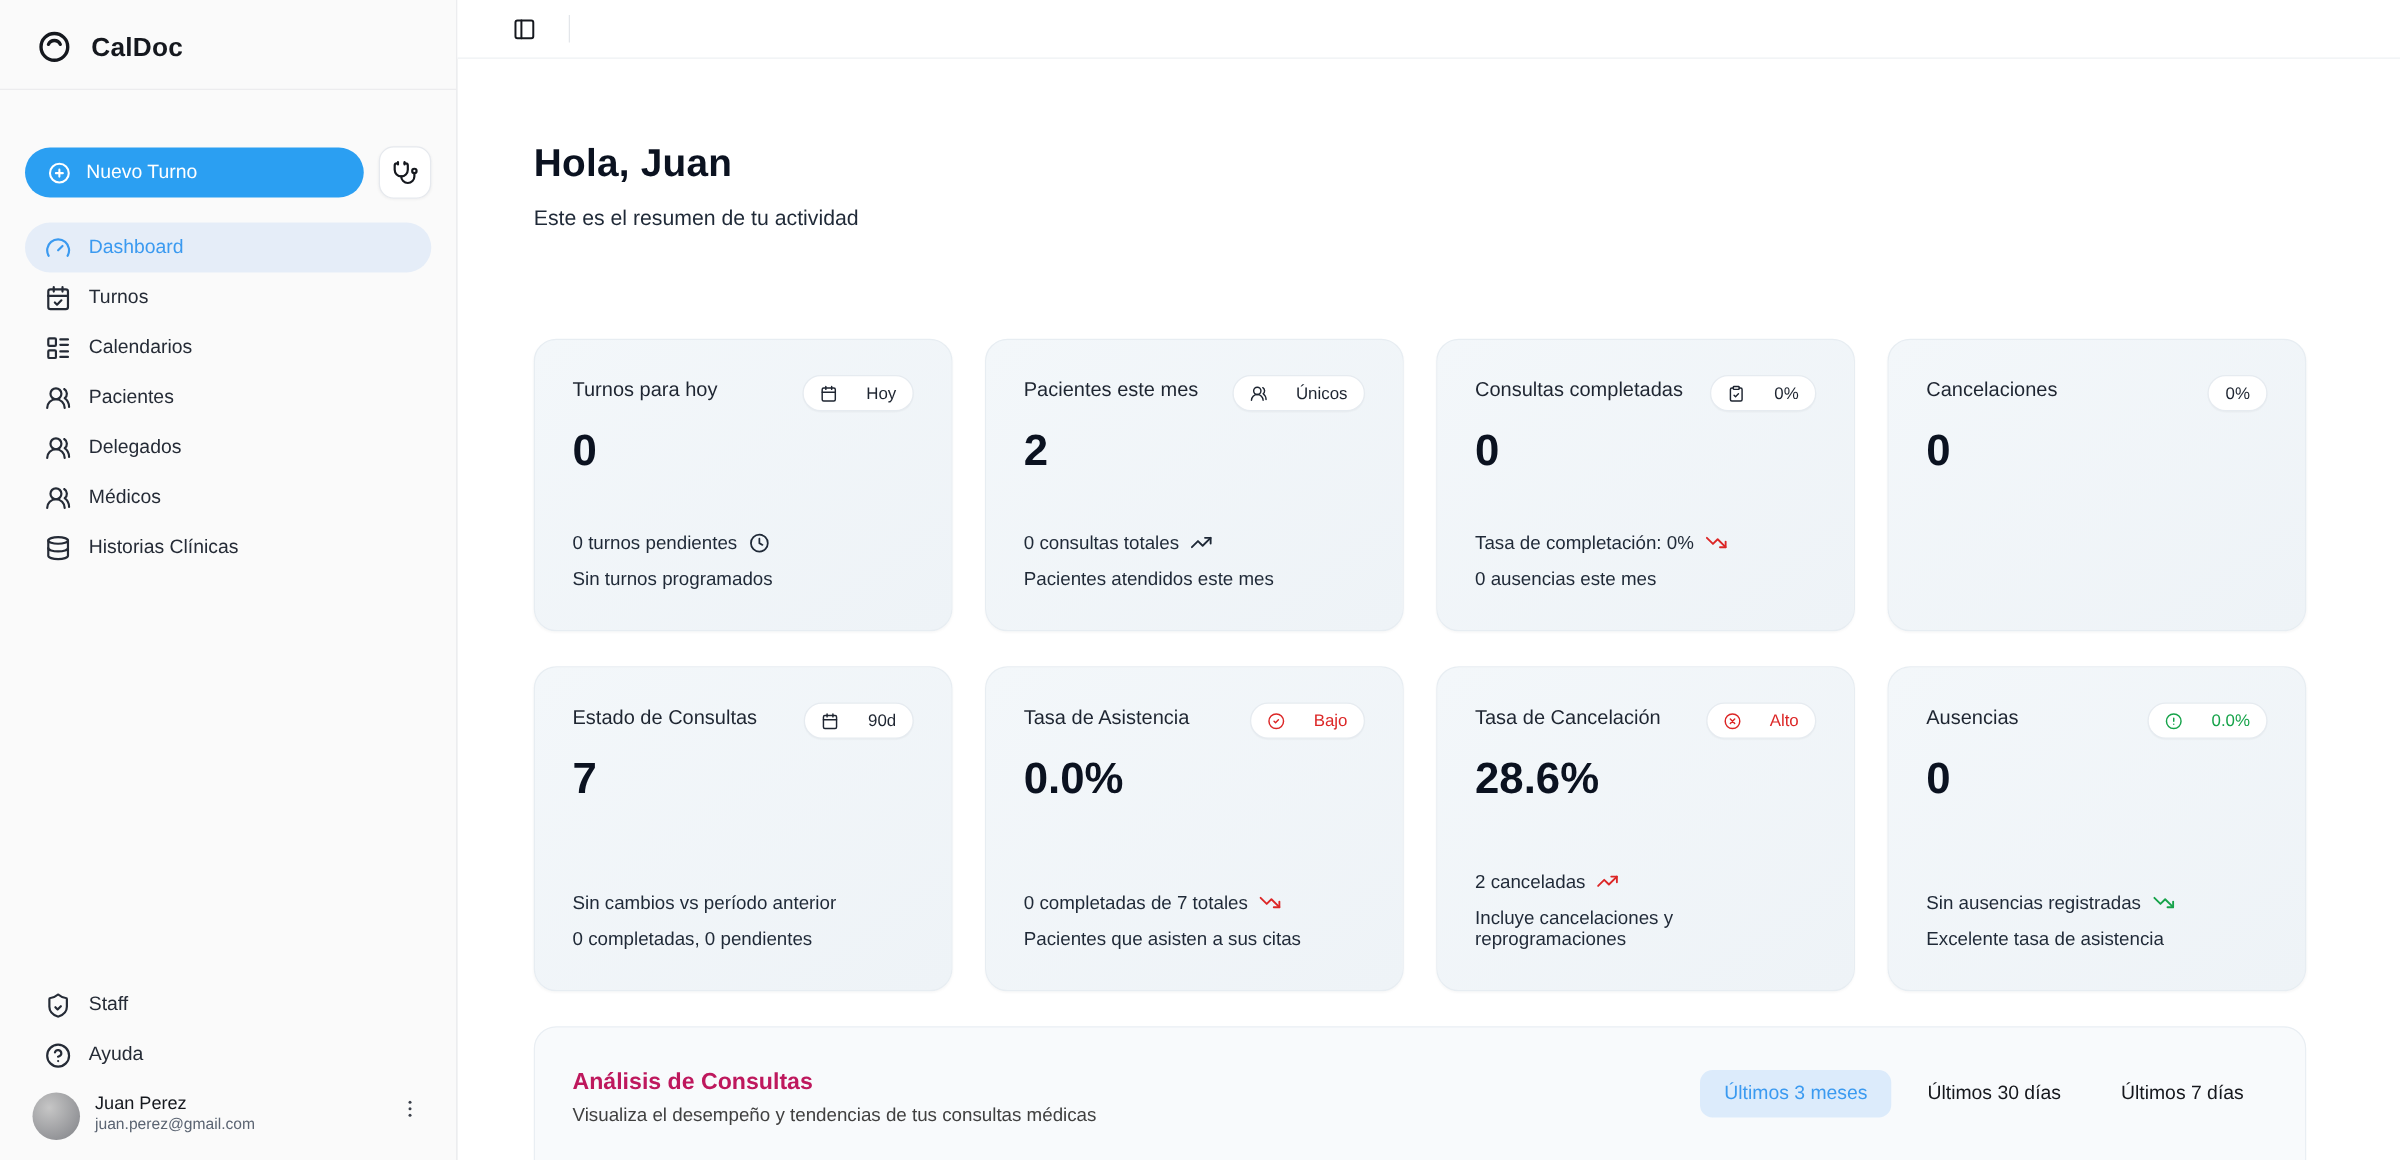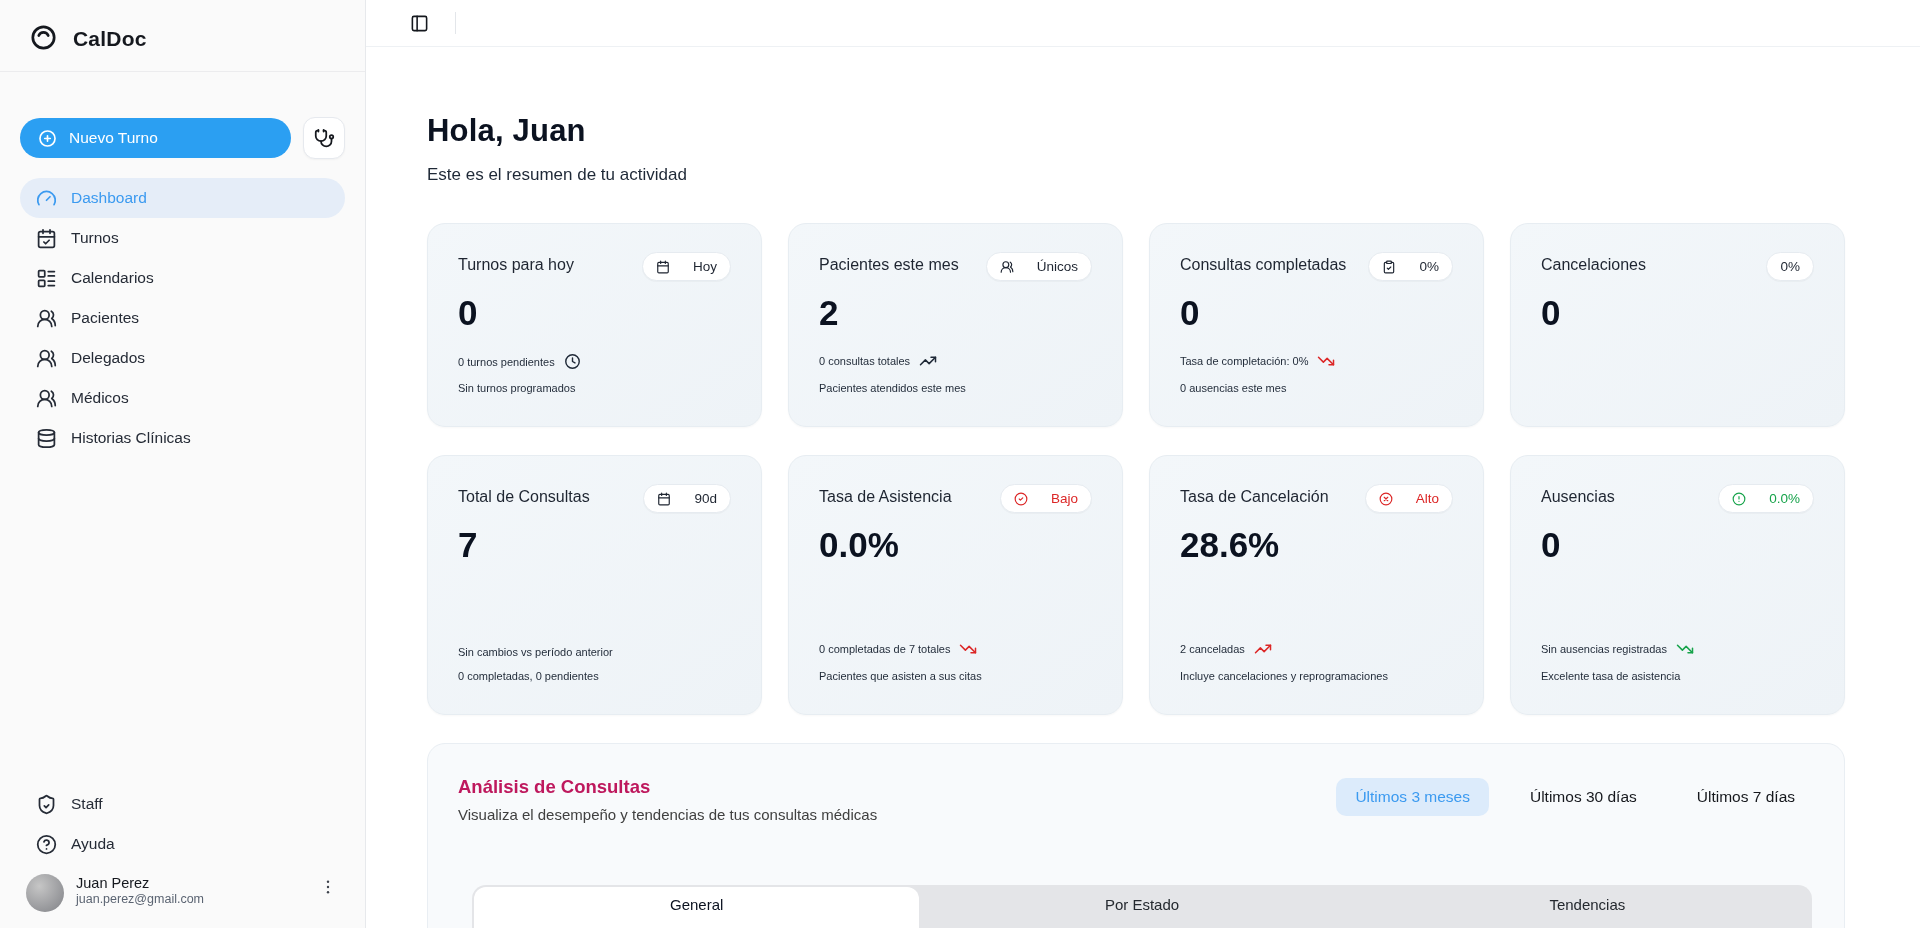--- a/index.html
+++ b/index.html
@@ -92,54 +92,54 @@
     display:grid; grid-template-columns:repeat(4,1fr);
     gap:28px 26px;
   }
   .stat-card {
     background:linear-gradient(145deg,#f3f7fa 0%,#eef3f7 100%);
     border:1px solid #e7edf2; border-radius:18px;
     padding:28px 30px 32px 30px;
     display:flex; flex-direction:column;
     box-shadow:0 1px 2px rgba(15,23,42,.03);
   }
-  .stat-card.row1 { height:204px; }
+  .stat-card.row1 { height:234px;margin-top:48px; }
   .stat-card.row2 { height:260px; }
   .sc-head { display:flex; align-items:flex-start; justify-content:space-between; gap:10px; }
   .sc-title { font-size:16px; color:#1e2531; padding-top:4px; }
   .badge {
     display:flex; align-items:center; gap:23px;
     background:#ffffff; border:1px solid #e6ebf0; border-radius:999px;
     padding:6px 13px; font-size:13.5px; color:#1e2531; white-space:nowrap;
     box-shadow:0 1px 1px rgba(15,23,42,.03);
   }
   .badge .b-ico { display:flex; }
   .badge.red { color:#dc2626; }
   .badge.red .b-ico { color:#dc2626; }
   .badge.green { color:#16a34a; }
   .badge.green .b-ico { color:#16a34a; }
   .sc-value { margin-top:12px; font-size:35px; font-weight:700; color:#0b1220; }
   .sc-foot { margin-top:auto; }
-  .sc-line { display:flex; align-items:center; font-size:11px; color:#1f2937; }
+  .sc-line { display:flex; align-items:center; font-size:15px; color:#1f2937; }
   .sc-line + .sc-line { margin-top:12px; }
   .sc-line .t-ico { margin-left:9px; display:flex; }
   .t-ico.neutral { color:#1f2937; }
   .t-ico.red { color:#dc2626; }
   .t-ico.green { color:#16a34a; }
 
   
   .analysis {
     margin-top:28px; background:#f8fafc;
     border:1px solid #e9eef3; border-radius:18px;
     padding:32px 30px 0 30px; height:420px;
   }
   .an-head { display:flex; justify-content:space-between; align-items:flex-start; }
   .an-title { font-size:18.5px; font-weight:700; color:#be185d; }
   .an-sub { margin-top:8px; font-size:15px; color:#404040; }
-  .period-tabs { display:flex; align-items:center; gap:22px; padding-top:2px; }
+  .period-tabs { display:flex; align-items:center; gap:10px; padding-top:2px; }
   .p-tab {
     border:none; background:transparent; cursor:pointer; font-family:inherit;
     font-size:15.5px; color:#16181d; padding:10px 19px; border-radius:10px;
   }
   .p-tab.active { background:#dcebfb; color:#3b9af0; }
 
   .view-tabs {
     margin-top:62px; margin-left:14px; margin-right:2px;
     background:#e4e5e8; border-radius:14px 14px 0 0;
     height:48px; display:flex; padding:2px 2px 0 2px;
@@ -413,21 +413,21 @@
           <span class="sc-title">Cancelaciones</span>
           <span class="badge">
             <span>0%</span>
           </span>
         </div>
         <div class="sc-value">0</div>
       </div>
 
       <div class="stat-card row2">
         <div class="sc-head">
-          <span class="sc-title">Total de Consultas</span>
+          <span class="sc-title">Estado de Consultas</span>
           <span class="badge">
             <span class="b-ico">
                 <svg width="14" height="14" viewBox="0 0 24 24" fill="none" stroke="currentColor" stroke-width="2" stroke-linecap="round">
                   <rect x="3" y="4" width="18" height="18" rx="2"></rect>
                   <path d="M8 2v4M16 2v4M3 10h18"></path>
                 </svg>
               </span>
             <span>90d</span>
           </span>
         </div>

